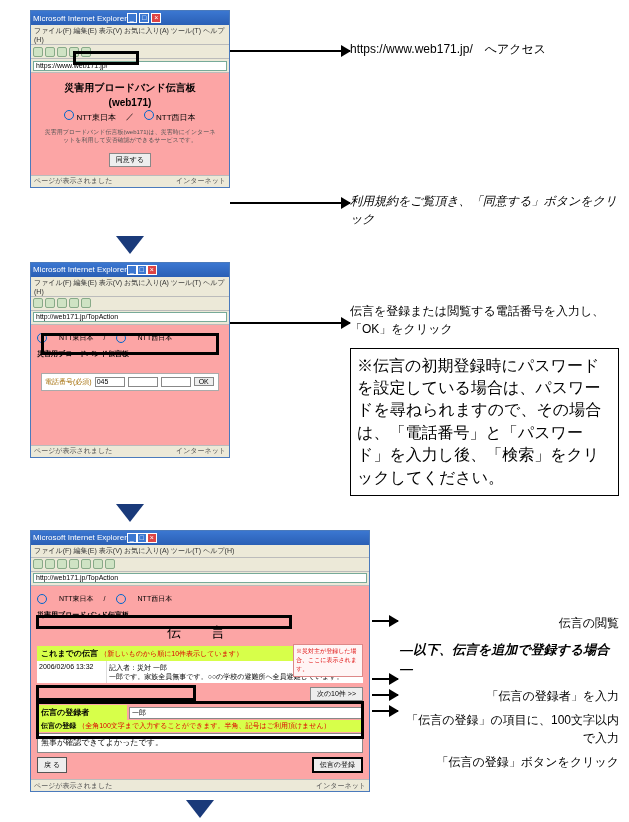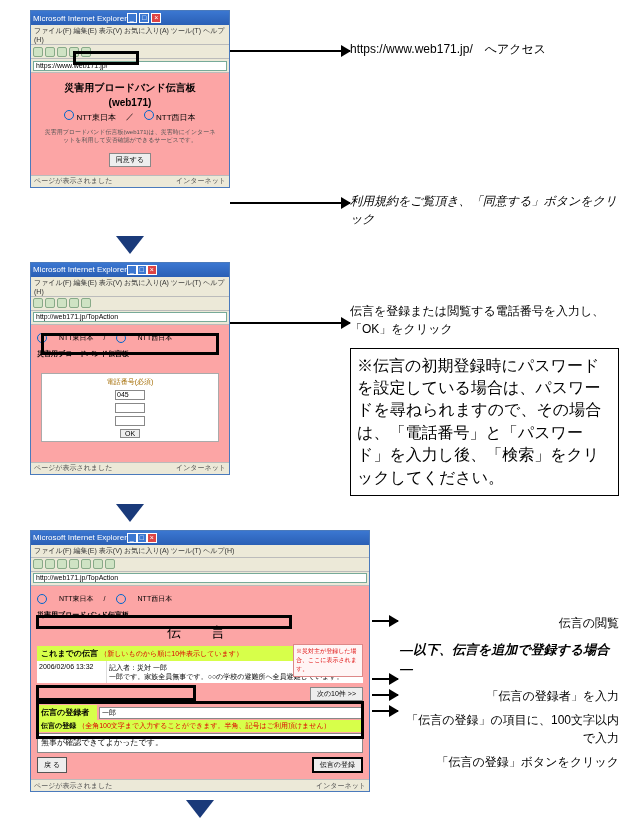--- a/index.html
+++ b/index.html
@@ -32,34 +32,34 @@
     .addrbar .addr { flex:1; background:#fff; border:1px solid #7a9; height:10px; font-size:7px; padding:0 2px; overflow:hidden; white-space:nowrap; }
     .content { background: #fca5a5; padding: 6px; min-height: 100px; position: relative; }
     .statusbar { height:12px; background:#ece9d8; border-top:1px solid #bbb; font-size:7px; padding:0 3px; display:flex; justify-content:space-between; align-items:center; color:#555;}
 
     .logoline { font-size: 10px; font-weight: bold; text-align: center; margin: 2px 0; }
     .ntt { display: flex; justify-content: center; gap: 10px; font-size: 8px; align-items: center; margin: 2px 0 6px 0;}
     .ntt .o { display:inline-block; width:10px; height:10px; border:1px solid #06c; border-radius:50%; margin-right:2px; position:relative;}
     .desc { font-size:6px; color:#555; line-height:1.3; text-align:center; margin:4px 6px;}
     .agree { display:block; margin: 8px auto 2px; font-size:7px; padding:1px 6px; border:1px solid #888; background:#eee;}
 
-    .inputrow { background:#fff; border:1px solid #aaa; padding:3px; display:flex; align-items:center; gap:3px; margin:14px 4px;flex-direction:column; }
+    .inputrow { background:#fff; border:1px solid #aaa; padding:3px; display:flex; align-items:center; gap:3px; margin:14px 4px; }
     .inputrow label { font-size:7px; color:#a36b00;}
     .inputrow input { width:30px; height:10px; font-size:7px; border:1px solid #888; padding:0 1px;}
     .inputrow .ok { font-size:7px; padding:0 4px; border:1px solid #888; background:#eee;}
 
     .band { background: #d7ff4a; padding: 2px 4px; font-size: 8px; font-weight: bold; }
     .band .red { color: #d00; font-weight: normal; font-size:7px;}
     .msgrow { background:#fff; display:flex; font-size:7px; margin:0;}
     .msgrow .ts { width:70px; padding:2px; background:#fff; border-right:1px solid #ddd;}
     .msgrow .body { flex:1; padding:2px; line-height:1.3;}
     .rednote { color:#d00; font-size:6px; padding:2px; border:1px solid #d88; position:absolute; right:6px; top:58px; width:70px; background:#fff5f5;}
     .navbtn { font-size:7px; padding:1px 6px; border:1px solid #888; background:#eee; margin-top:4px;}
     .regrow { display:flex; align-items:center; gap:2px; margin-top:4px;}
-    .regrow .lbl { background:#d7ff4a; font-size:8px; font-weight:bold; padding:2px 4px; width:60px;}
+    .regrow .lbl { background:#d7ff4a; font-size:8px; font-weight:bold; padding:2px 4px; width:90px;}
     .regrow input { flex:1; height:12px; border:1px solid #888; font-size:7px; padding:0 2px;}
     .regnote { background:#d7ff4a; font-size:7px; padding:1px 4px;}
     .regnote .red { color:#d00;}
     .textarea { background:#fff; border:1px solid #888; padding:3px; font-size:8px; min-height:20px; margin-top:1px;}
     .bottom { display:flex; justify-content:space-between; margin-top:4px;}
     .btn { font-size:7px; padding:1px 6px; border:1px solid #555; background:#eee;}
 
     .hl-black { border: 3px solid #000; position: absolute; pointer-events: none; }
   </style>
 </head>

